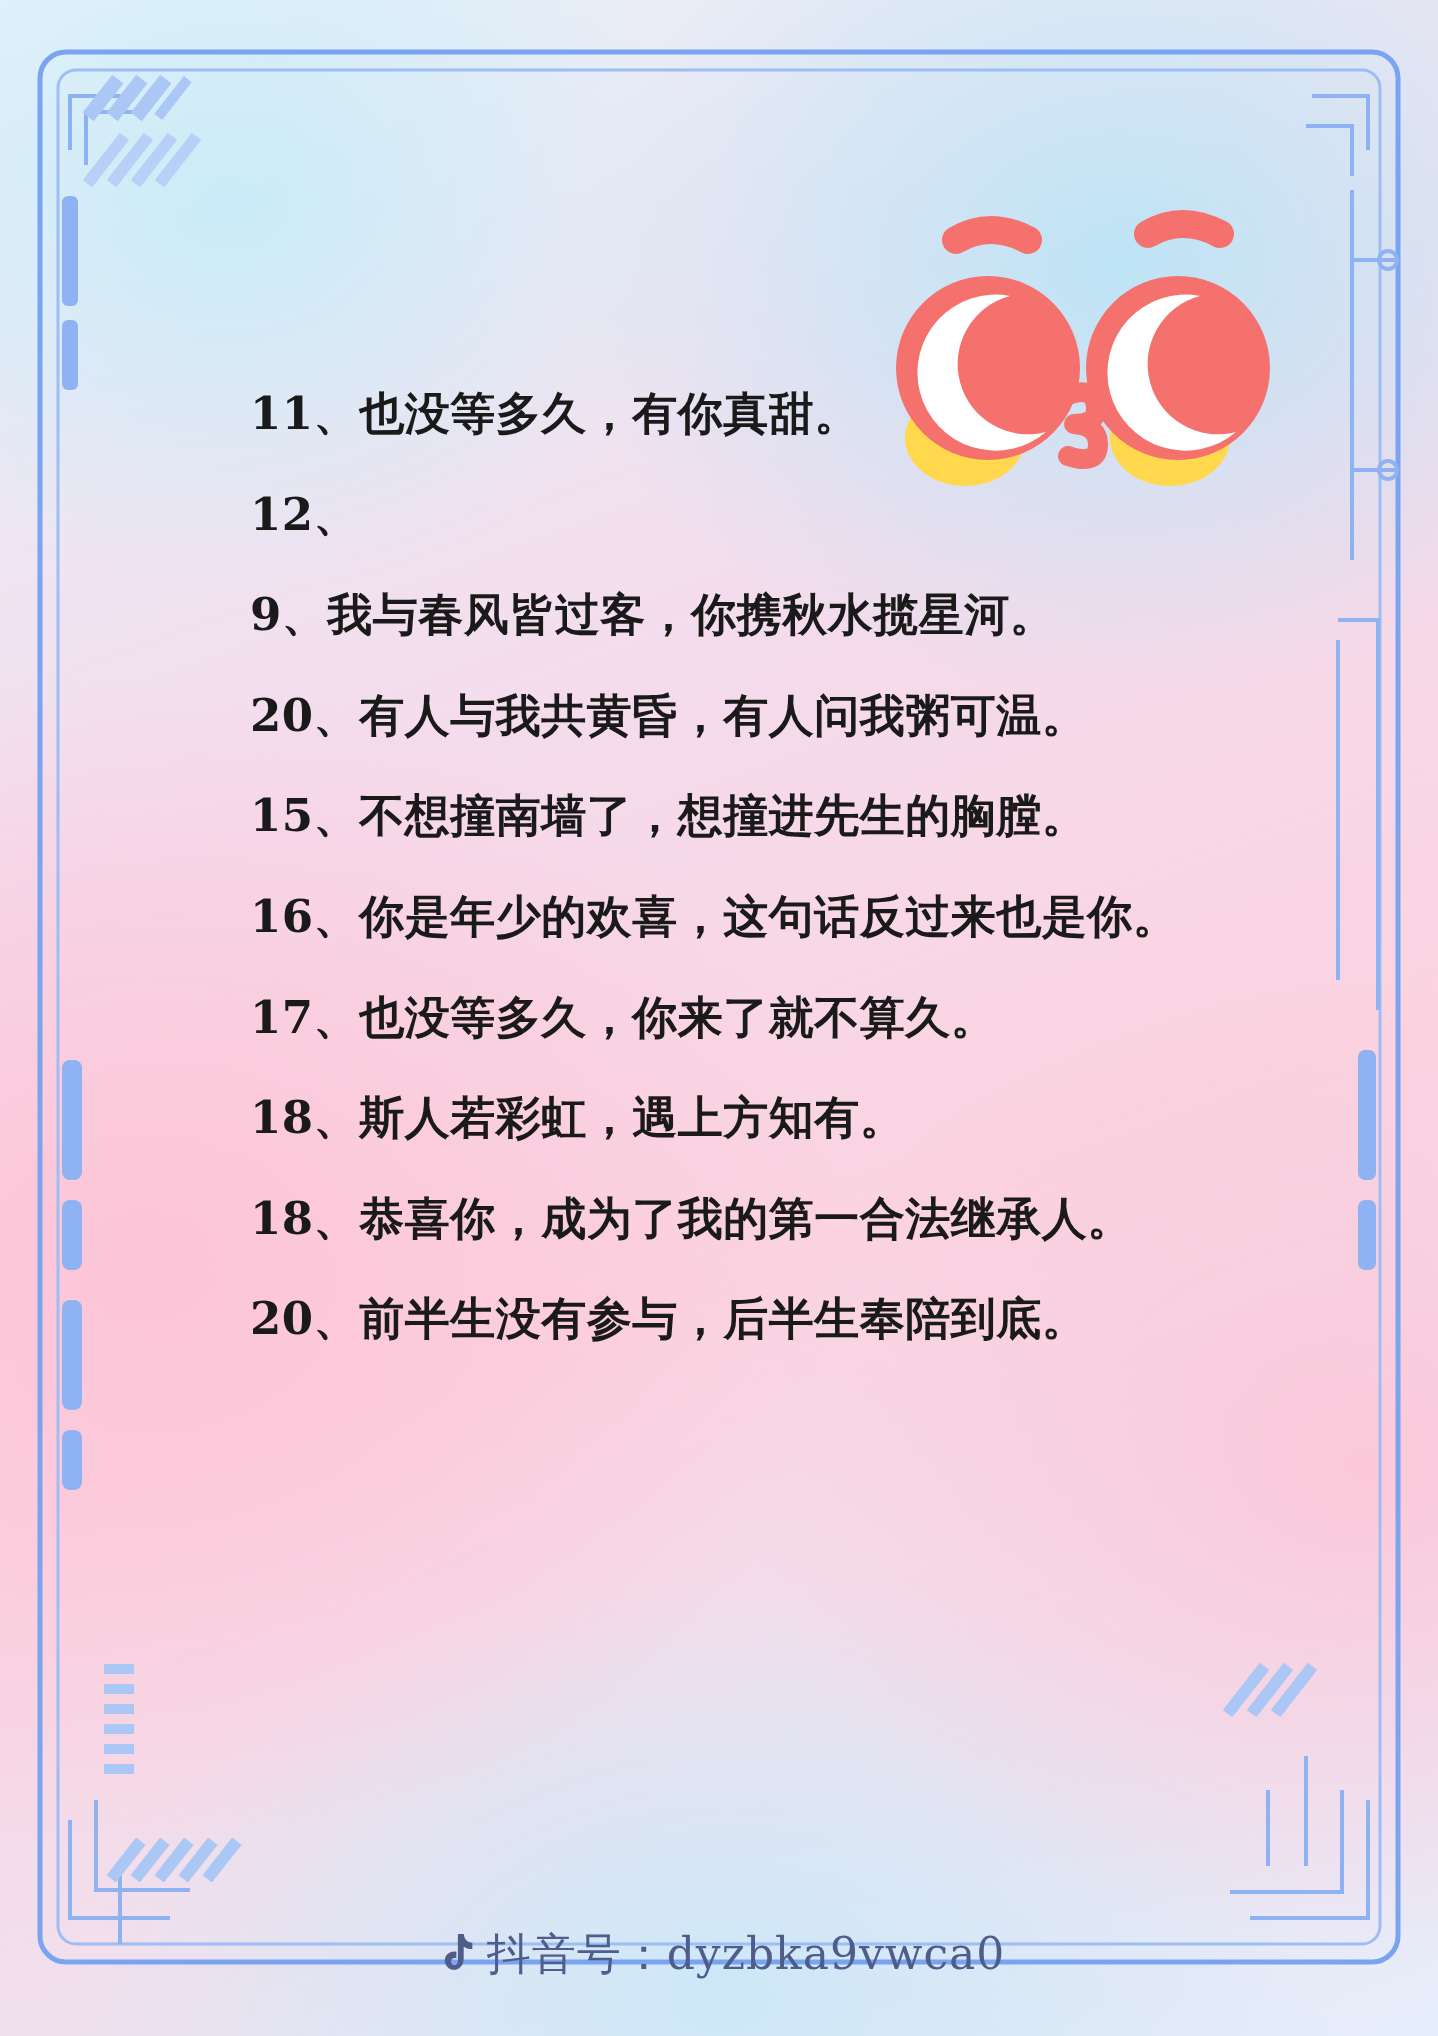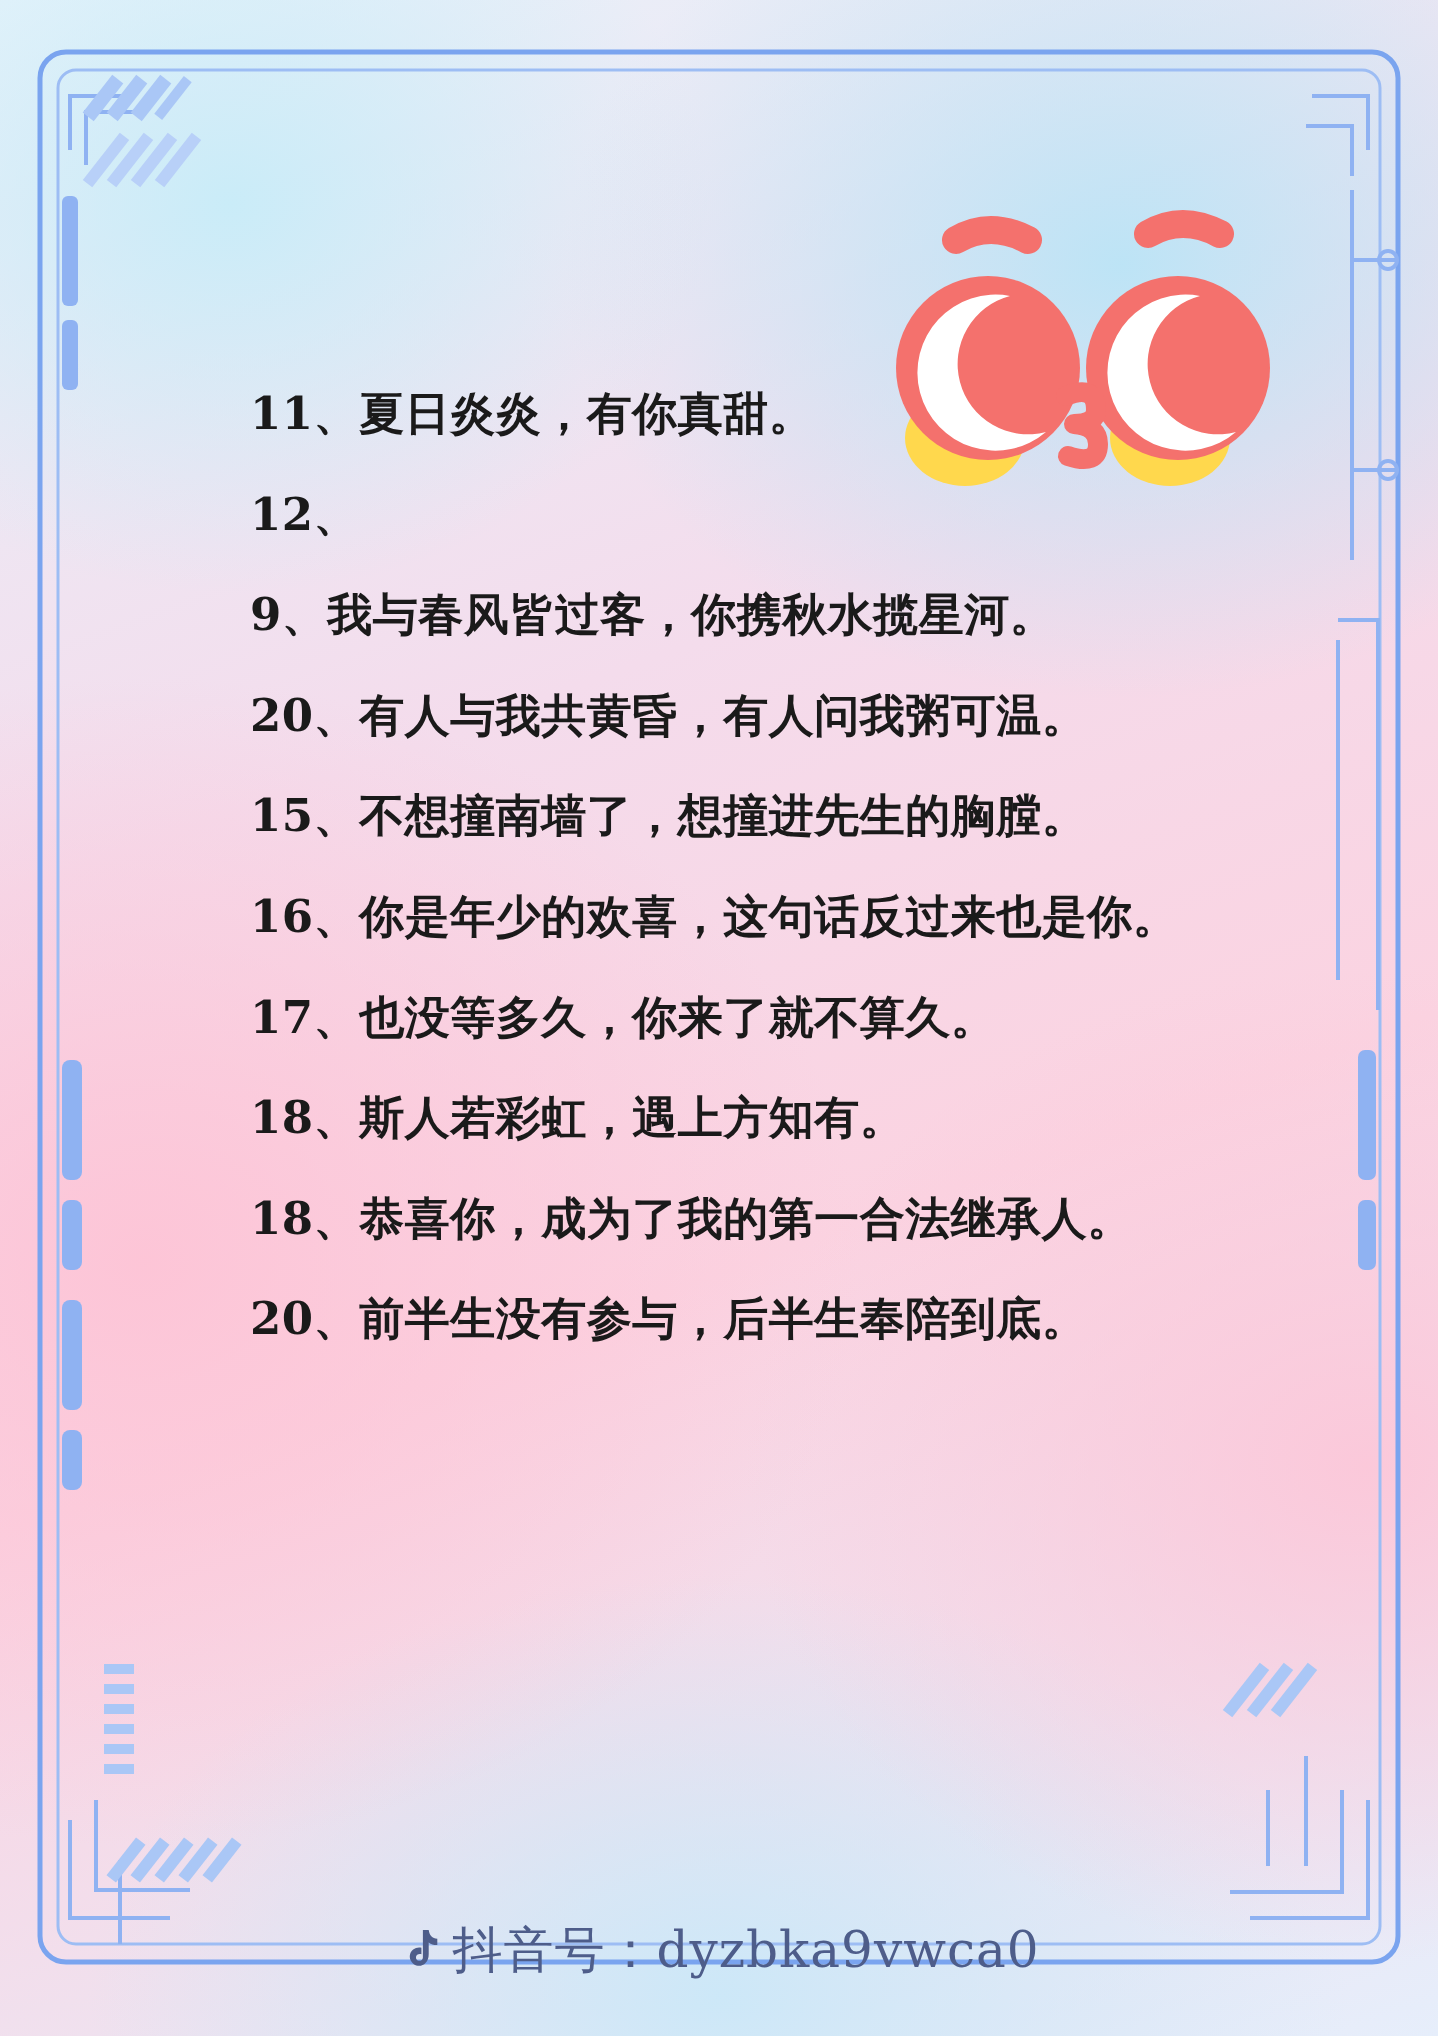--- a/index.html
+++ b/index.html
@@ -75,21 +75,21 @@
     align-items: center;
     justify-content: center;
     gap: 14px;
   }
   .tiktok-icon {
     width: 40px;
     height: 46px;
     display: block;
   }
   .footer-text {
-    font-size: 50px;
+    font-size: 44px;
     color: #4e5d8a;
     font-family: "DejaVu Serif", "Liberation Serif", serif;
     letter-spacing: 1px;
   }
 </style>
 </head>
 <body>
 
 <div class="page">
 
@@ -190,21 +190,21 @@
 
     <path d="M96 40 Q130 20 168 40" stroke="#f4716d" stroke-width="28" stroke-linecap="round" fill="none"></path>
     <path d="M288 34 Q322 14 360 34" stroke="#f4716d" stroke-width="28" stroke-linecap="round" fill="none"></path>
 
     <path d="M206 196 q30 -12 30 14 q0 14 -22 14 q24 2 24 20 q0 22 -30 12" stroke="#f4716d" stroke-width="20" fill="none" stroke-linecap="round" stroke-linejoin="round"></path>
   </svg>
 
   <div class="list">
     <div class="list-item">
       <span class="idx">11、</span>
-      <span>夏日炎炎，有你真甜。</span>
+      <span>也没等多久，有你真甜。</span>
     </div>
     <div class="list-item">
       <span class="idx">12、</span>
     </div>
     <div class="list-item">
       <span class="idx">9、</span>
       <span>我与春风皆过客，你携秋水揽星河。</span>
     </div>
     <div class="list-item">
       <span class="idx">20、</span>

